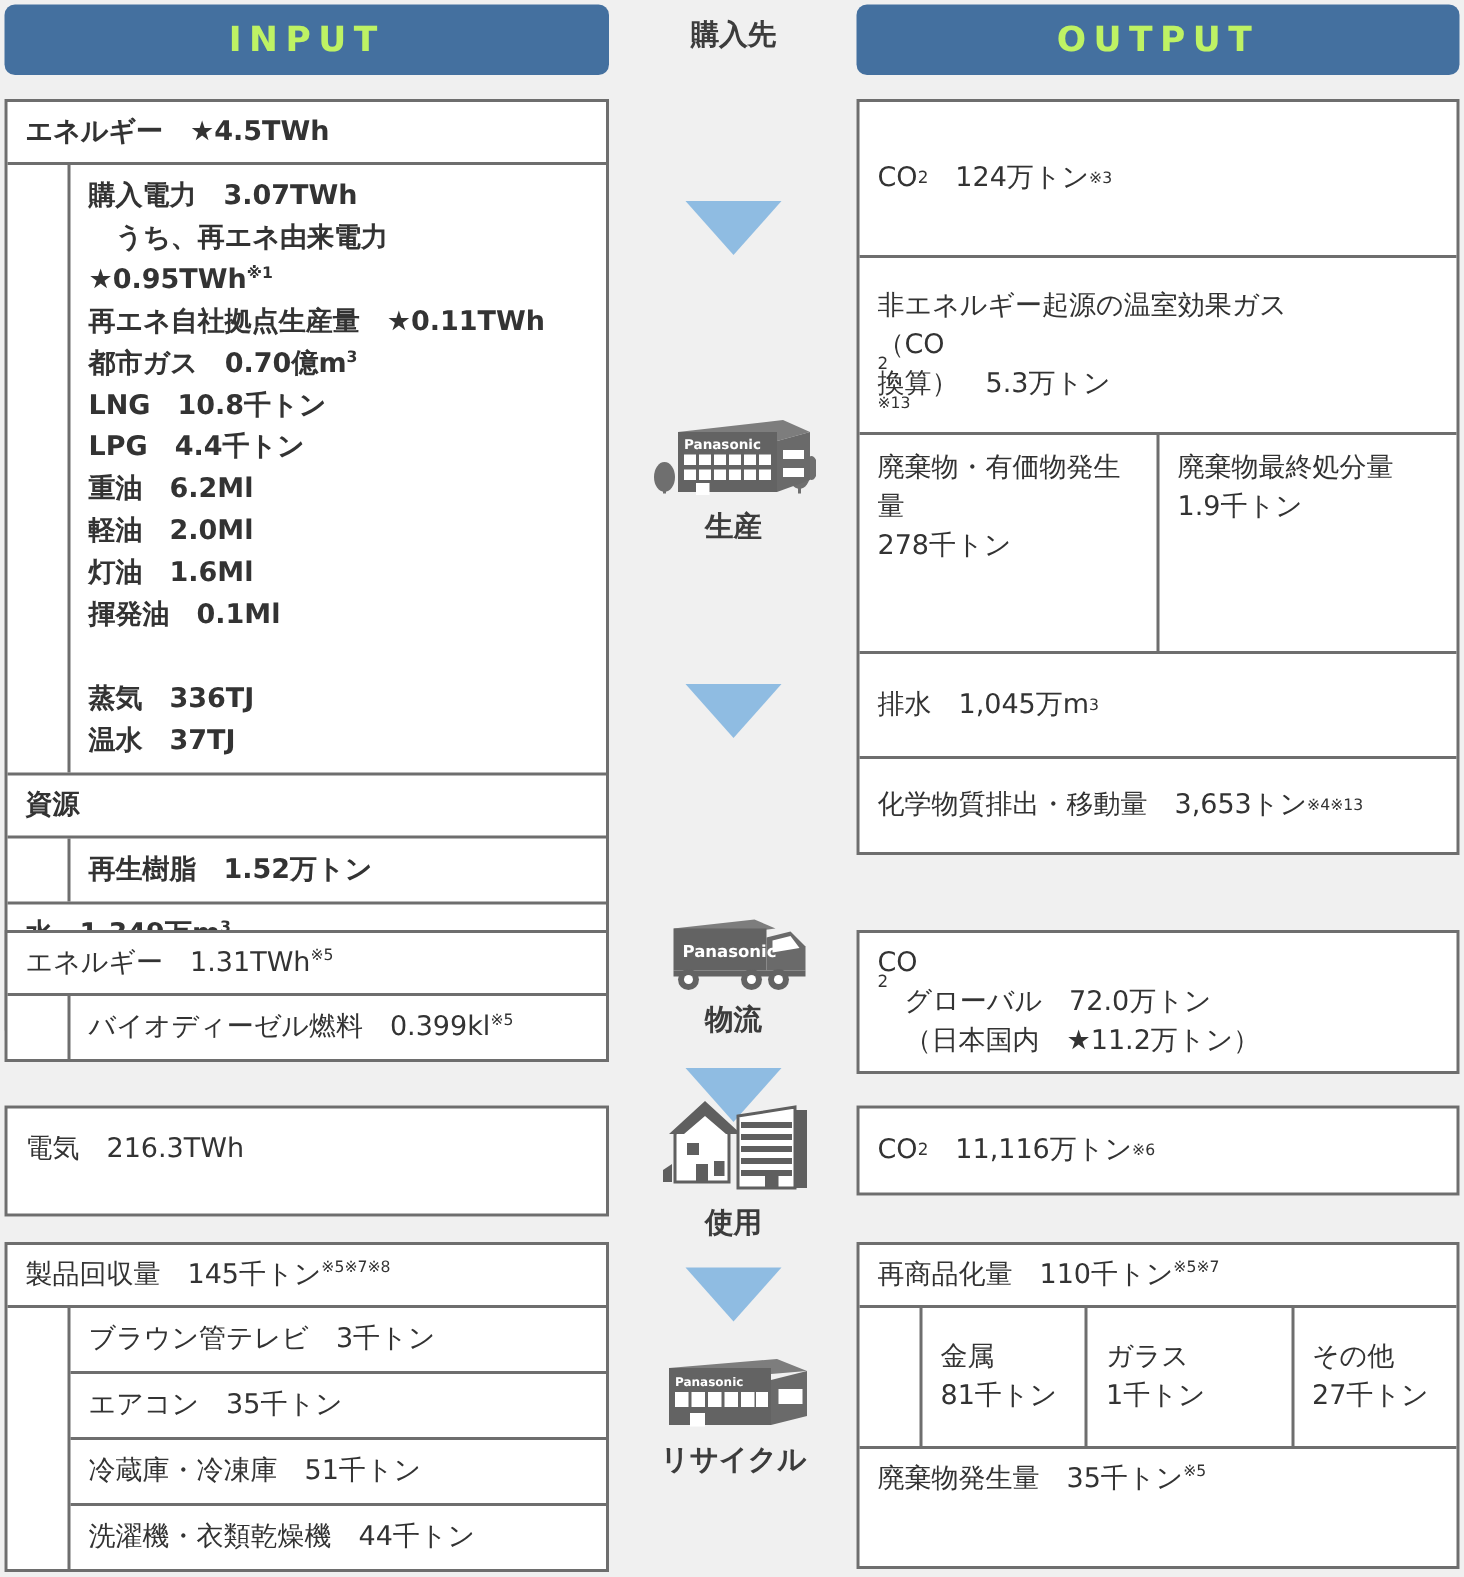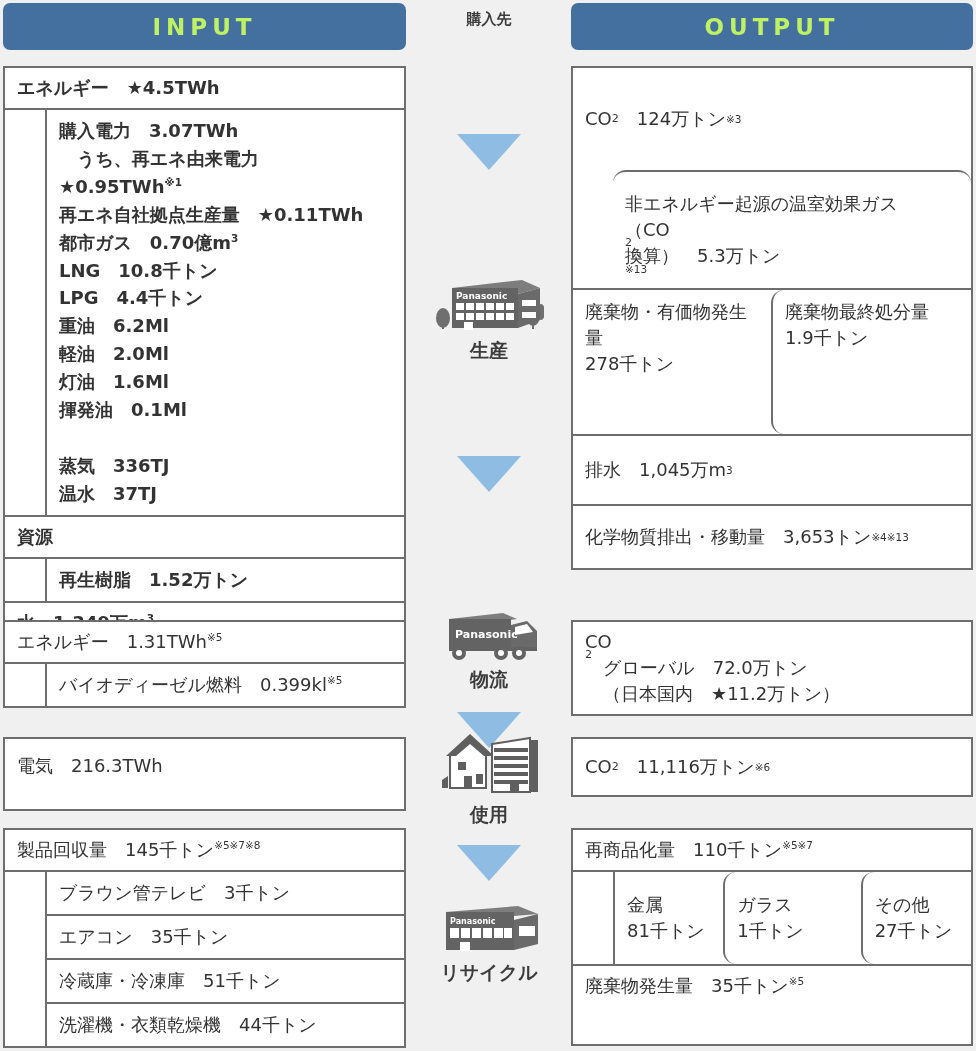--- a/index.html
+++ b/index.html
@@ -21,21 +21,21 @@
   .hdr {
     height: 47px; border-radius: 7px;
     background: #44709f;
     color: #bef264;
     display: flex; align-items: center; justify-content: center;
     font-size: 23px; font-weight: bold; letter-spacing: 5px;
     top: 3px;
   }
   .mid-label-top {
     top: 10px; text-align: center;
-    font-size: 15px; font-weight: bold; color: #3c3c3c;
+    font-size: 19px; font-weight: bold; color: #3c3c3c;
   }
 
   
   .box {
     border: 2px solid #6e6e6e;
     background: #ffffff;
   }
   .row {
     padding: 7px 10px 7px 12px;
     font-size: 18px; line-height: 1.45;
@@ -46,21 +46,21 @@
   .indent { display: flex; }
   .indent .gutter { width: 40px; flex: none; }
   .indent .subtable { flex: 1; border-left: 2px solid #6e6e6e; }
   .subrow {
     padding: 7px 10px 7px 12px;
     font-size: 18px; line-height: 1.55;
   }
   .subrow + .subrow { border-top: 2px solid #6e6e6e; }
   .sub-wrap { border-top: 2px solid #6e6e6e; }
 
-  .multiline { white-space: pre-line; border-radius: 13px; }
+  .multiline { white-space: pre-line; }
 
   sup { font-size: 0.58em; vertical-align: super; line-height: 0; }
   sub { font-size: 0.62em; vertical-align: sub; line-height: 0; }
 
   
   .split { display: flex; }
   .split > .cell { flex: 1; padding: 9px 10px 9px 12px; font-size: 18px; line-height: 1.45; }
   .split > .cell + .cell { border-left: 2px solid #6e6e6e; }
 
   
@@ -231,21 +231,21 @@
           <rect x="26" y="42" width="10" height="9"></rect>
           <rect x="85" y="26" width="16" height="10"></rect>
         </g>
       </svg>
       <div class="icon-caption">リサイクル</div>
     </div>
   </div>
 
   <div class="col-output box" style="top:66px;">
     <div class="row" style="min-height:102px;display:flex;align-items:center;">CO<sub>2</sub>　124万トン<sup>※3</sup></div>
-    <div class="row row-sep multiline" style="min-height:118px;display:flex;flex-direction:column;justify-content:center;margin-left:40px;">非エネルギー起源の温室効果ガス<br>（CO<sub>2</sub>換算）　5.3万トン<sup>※13</sup></div>
+    <div class="row row-sep multiline" style="min-height:118px;display:flex;flex-direction:column;justify-content:center;">非エネルギー起源の温室効果ガス<br>（CO<sub>2</sub>換算）　5.3万トン<sup>※13</sup></div>
     <div class="split row-sep">
       <div class="cell multiline" style="min-height:144px;">廃棄物・有価物発生量
 278千トン</div>
       <div class="cell multiline">廃棄物最終処分量
 1.9千トン</div>
     </div>
     <div class="row row-sep" style="min-height:70px;display:flex;align-items:center;">排水　1,045万m<sup>3</sup></div>
     <div class="row row-sep" style="min-height:64px;display:flex;align-items:center;">化学物質排出・移動量　3,653トン<sup>※4※13</sup></div>
   </div>
 

